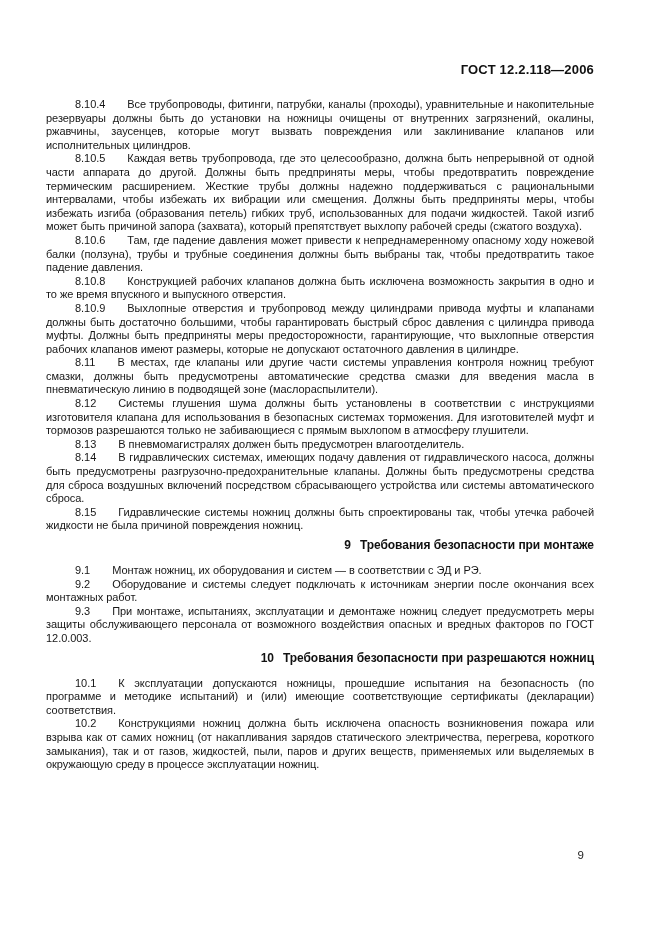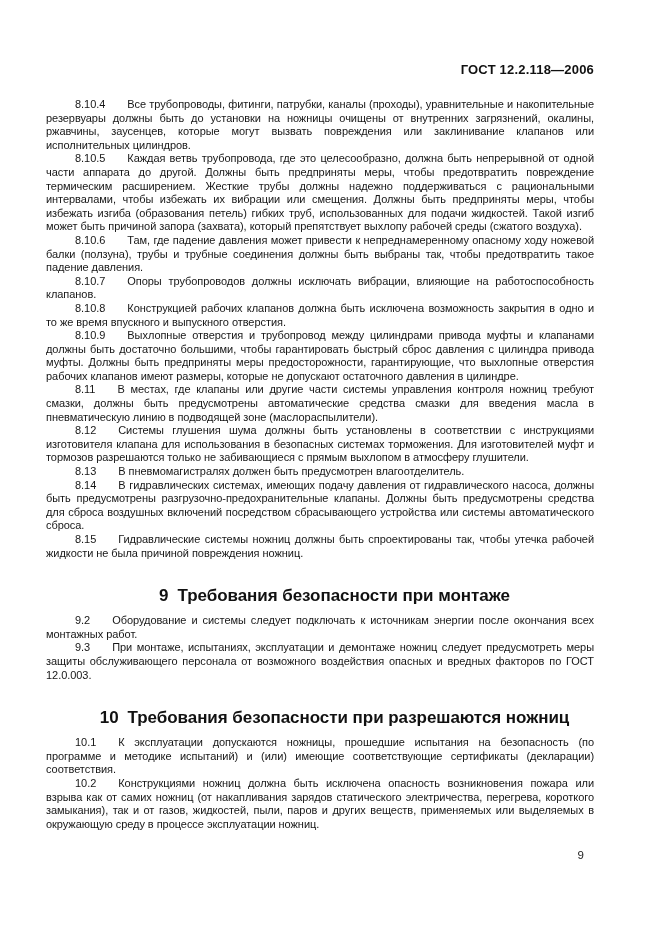--- a/index.html
+++ b/index.html
@@ -41,26 +41,26 @@
   .para {
     margin: 0;
     text-align: justify;
     text-indent: 29px;
   }
   .cnum {
     margin-right: 22px;
     white-space: nowrap;
   }
   .heading {
-    font-size: 17px;
+    font-size: 12px;
     line-height: 17px;
     font-weight: bold;
-    margin: 27px 0 10px 0;
+    margin: 4px 0 10px 0;
     padding-left: 29px;
-    text-align: center;
+    text-align: right;
     color: #111111;
   }
   .hnum {
     margin-right: 9px;
     white-space: nowrap;
   }
   .page-number {
     position: absolute;
     top: 849px;
     right: 77px;
@@ -77,39 +77,39 @@
     <div class="doc-header">ГОСТ 12.2.118—2006</div>
 
     <div class="body-text">
 
       <p class="para"><span class="cnum">8.10.4</span><span class="ctext">Все трубопроводы, фитинги, патрубки, каналы (проходы), уравнительные и накопительные резервуары должны быть до установки на ножницы очищены от внутренних загрязнений, окалины, ржавчины, заусенцев, которые могут вызвать повреждения или заклинивание клапанов или исполнительных цилиндров.</span></p>
 
       <p class="para"><span class="cnum">8.10.5</span><span class="ctext">Каждая ветвь трубопровода, где это целесообразно, должна быть непрерывной от одной части аппарата до другой. Должны быть предприняты меры, чтобы предотвратить повреждение термическим расширением. Жесткие трубы должны надежно поддерживаться с рациональными интервалами, чтобы избежать их вибрации или смещения. Должны быть предприняты меры, чтобы избежать изгиба (образования петель) гибких труб, использованных для подачи жидкостей. Такой изгиб может быть причиной запора (захвата), который препятствует выхлопу рабочей среды (сжатого воздуха).</span></p>
 
       <p class="para"><span class="cnum">8.10.6</span><span class="ctext">Там, где падение давления может привести к непреднамеренному опасному ходу ножевой балки (ползуна), трубы и трубные соединения должны быть выбраны так, чтобы предотвратить такое падение давления.</span></p>
 
-      <p class="para"><span class="cnum">8.10.7</span><span class="ctext">Опоры трубопроводов должны исключать вибрации, влияющие на работоспособность клапанов.</span></p>
 
       <p class="para"><span class="cnum">8.10.8</span><span class="ctext">Конструкцией рабочих клапанов должна быть исключена возможность закрытия в одно и то же время впускного и выпускного отверстия.</span></p>
 
       <p class="para"><span class="cnum">8.10.9</span><span class="ctext">Выхлопные отверстия и трубопровод между цилиндрами привода муфты и клапанами должны быть достаточно большими, чтобы гарантировать быстрый сброс давления с цилиндра привода муфты. Должны быть предприняты меры предосторожности, гарантирующие, что выхлопные отверстия рабочих клапанов имеют размеры, которые не допускают остаточного давления в цилиндре.</span></p>
 
 
       <p class="para"><span class="cnum">8.11</span><span class="ctext">В местах, где клапаны или другие части системы управления контроля ножниц требуют смазки, должны быть предусмотрены автоматические средства смазки для введения масла в пневматическую линию в подводящей зоне (маслораспылители).</span></p>
 
       <p class="para"><span class="cnum">8.12</span><span class="ctext">Системы глушения шума должны быть установлены в соответствии с инструкциями изготовителя клапана для использования в безопасных системах торможения. Для изготовителей муфт и тормозов разрешаются только не забивающиеся с прямым выхлопом в атмосферу глушители.</span></p>
 
       <p class="para"><span class="cnum">8.13</span><span class="ctext">В пневмомагистралях должен быть предусмотрен влагоотделитель.</span></p>
 
       <p class="para"><span class="cnum">8.14</span><span class="ctext">В гидравлических системах, имеющих подачу давления от гидравлического насоса, должны быть предусмотрены разгрузочно-предохранительные клапаны. Должны быть предусмотрены средства для сброса воздушных включений посредством сбрасывающего устройства или системы автоматического сброса.</span></p>
 
       <p class="para"><span class="cnum">8.15</span><span class="ctext">Гидравлические системы ножниц должны быть спроектированы так, чтобы утечка рабочей жидкости не была причиной повреждения ножниц.</span></p>
 
       <h2 class="heading"><span class="hnum">9</span><span>Требования безопасности при монтаже</span></h2>
 
+      <p class="para"><span class="cnum">9.1</span><span class="ctext">Монтаж ножниц, их оборудования и систем — в соответствии с ЭД и РЭ.</span></p>
 
       <p class="para"><span class="cnum">9.2</span><span class="ctext">Оборудование и системы следует подключать к источникам энергии после окончания всех монтажных работ.</span></p>
 
       <p class="para"><span class="cnum">9.3</span><span class="ctext">При монтаже, испытаниях, эксплуатации и демонтаже ножниц следует предусмотреть меры защиты обслуживающего персонала от возможного воздействия опасных и вредных факторов по ГОСТ 12.0.003.</span></p>
 
 
       <h2 class="heading"><span class="hnum">10</span><span>Требования безопасности при разрешаются ножниц</span></h2>
 
       <p class="para"><span class="cnum">10.1</span><span class="ctext">К эксплуатации допускаются ножницы, прошедшие испытания на безопасность (по программе и методике испытаний) и (или) имеющие соответствующие сертификаты (декларации) соответствия.</span></p>
 

